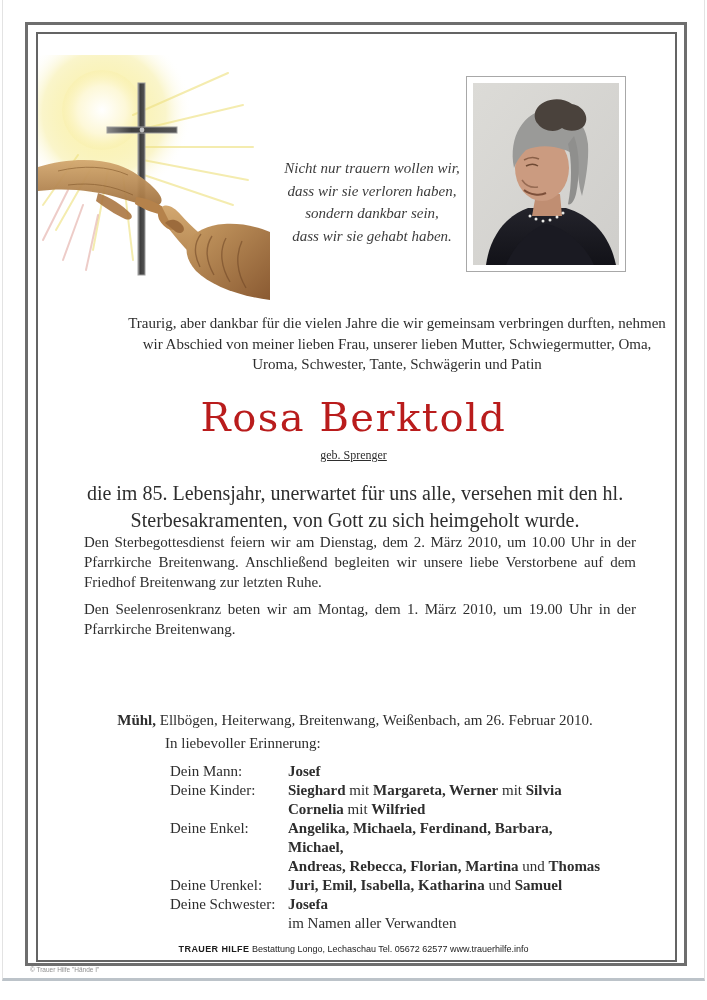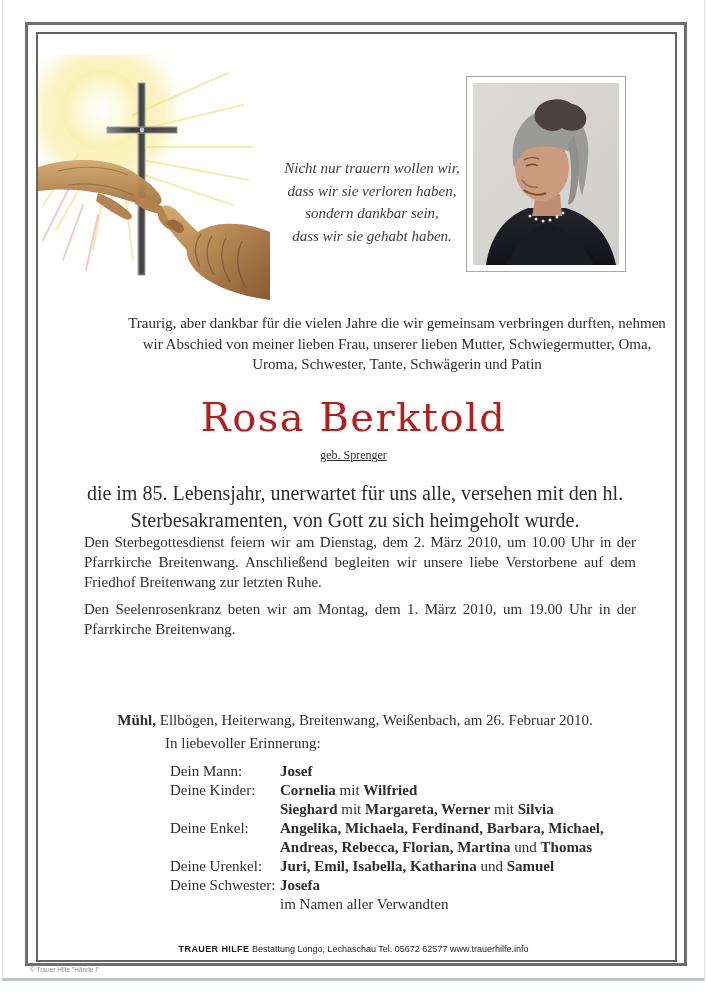--- a/index.html
+++ b/index.html
@@ -27,21 +27,21 @@
   .birthname{position:absolute;left:0;top:448px;width:707px;text-align:center;font-size:12px;text-decoration:underline;}
   .deathnote{position:absolute;left:85px;top:480px;width:540px;text-align:center;
     font-size:20px;line-height:1.35;}
   .services{position:absolute;left:84px;top:533px;width:552px;font-size:15px;}
   .services p{margin:0 0 7px 0;line-height:1.33;text-align:justify;}
   .placedate{position:absolute;left:60px;top:679px;width:590px;text-align:center;font-size:15px;margin-top:33px;}
   .remembrance{position:absolute;left:165px;top:735px;font-size:15px;}
   .family{position:absolute;left:170px;top:762px;width:440px;font-size:15px;
     display:grid;grid-template-columns:110px 1fr;column-gap:0;row-gap:0;}
   .family .flabel{line-height:19px;}
-  .family .fvalue{line-height:19px;}
+  .family .fvalue{line-height:19px;margin-left:8px;}
   .b{font-weight:bold;}
   .footer{position:absolute;left:0;top:944px;width:707px;text-align:center;
     font-family:"Liberation Sans", sans-serif;font-size:9px;color:#1c1c1c;}
   .footer .brand{font-weight:bold;letter-spacing:.4px;}
   .copyright{position:absolute;left:30px;top:966px;
     font-family:"Liberation Sans", sans-serif;font-size:6.5px;color:#8f8f8f;}
 </style>
 </head>
 <body>
 
@@ -205,22 +205,22 @@
 
   <div class="remembrance">In liebevoller Erinnerung:</div>
 
   <div class="family" id="family">
       <div class="flabel">Dein Mann:</div>
       <div class="fvalue">
         <div><span class="b">Josef</span></div>
       </div>
       <div class="flabel">Deine Kinder:</div>
       <div class="fvalue">
+        <div><span class="b">Sieghard</span><span> mit </span><span class="b">Margareta, Werner</span><span> mit </span><span class="b">Silvia</span></div>
         <div><span class="b">Cornelia</span><span> mit </span><span class="b">Wilfried</span></div>
-        <div><span class="b">Sieghard</span><span> mit </span><span class="b">Margareta, Werner</span><span> mit </span><span class="b">Silvia</span></div>
       </div>
       <div class="flabel">Deine Enkel:</div>
       <div class="fvalue">
         <div><span class="b">Angelika, Michaela, Ferdinand, Barbara, Michael,</span></div>
         <div><span class="b">Andreas, Rebecca, Florian, Martina</span><span> und </span><span class="b">Thomas</span></div>
       </div>
       <div class="flabel">Deine Urenkel:</div>
       <div class="fvalue">
         <div><span class="b">Juri, Emil, Isabella, Katharina</span><span> und </span><span class="b">Samuel</span></div>
       </div>

